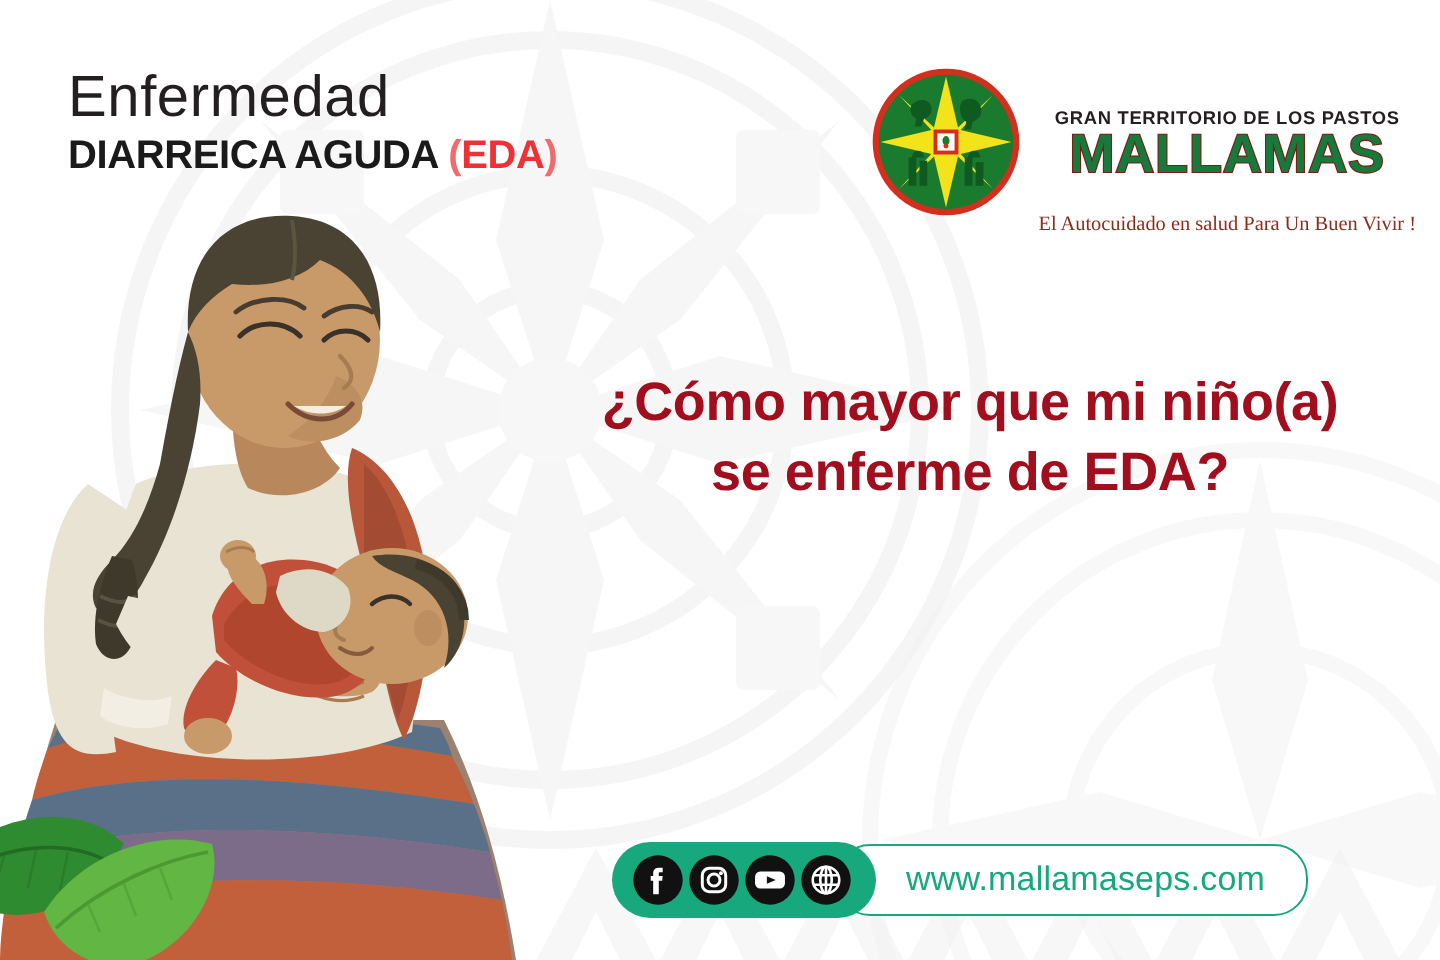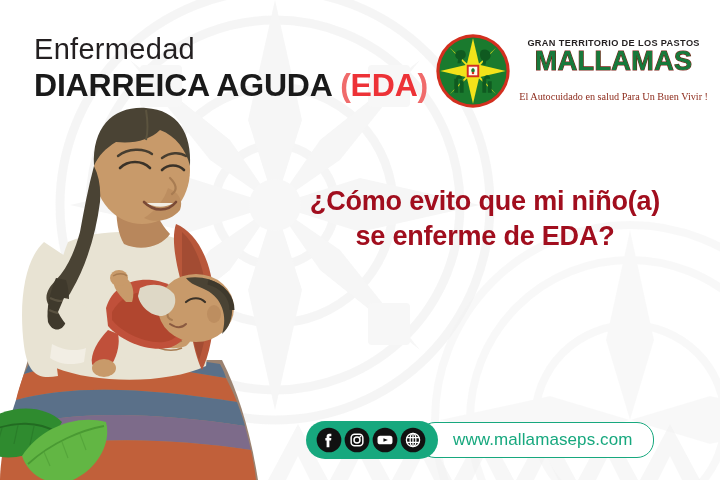--- a/index.html
+++ b/index.html
@@ -57,21 +57,21 @@
   .headline .line1 {
     font-size: 29px;
     font-weight: 400;
     color: #231f20;
     letter-spacing: 0.3px;
     line-height: 1.08;
     white-space: nowrap;
   }
   .headline .line2 {
     margin-top: 3px;
-    font-size: 32px;
+    font-size: 20px;
     font-weight: 700;
     color: #1a1a1a;
     letter-spacing: -0.2px;
     line-height: 1.08;
     white-space: nowrap;
   }
   .headline .eda-paren { color: #f06b6b; font-weight: 700; }
   .headline .eda { color: #ed3237; font-weight: 700; }
 
   
@@ -86,20 +86,21 @@
   }
   .emblem { width: 78px; height: 78px; flex: 0 0 auto; display:block; }
   .mallamas-text { padding-top: 6px; }
   .m-l1 {
     font-size: 9.2px;
     font-weight: 700;
     color: #231f20;
     letter-spacing: 0.35px;
     text-align: center;
     white-space: nowrap;
+    margin-top: 16px;
   }
   .m-l2 {
     font-size: 17.5px;
     font-weight: 700;
     color: #231f20;
     letter-spacing: 0.6px;
     text-align: center;
     line-height: 1.12;
     white-space: nowrap;
   }
@@ -409,21 +410,21 @@
       <circle cx="50" cy="52.5" r="1.6" fill="#d32f1f"></circle>
     </svg>
     <div class="mallamas-text">
       <div class="m-l1">GRAN TERRITORIO DE LOS PASTOS</div>
       <div class="m-l3">MALLAMAS</div>
       <div class="m-l4">El Autocuidado en salud Para Un Buen Vivir !</div>
     </div>
   </div>
 
   <div class="question">
-    <div>¿Cómo evito que mi niño(a)</div>
+    <div>¿Cómo mayor que mi niño(a)</div>
     <div>se enferme de EDA?</div>
   </div>
 
 
   <div class="bottom-bar">
     <div class="social-pill">
 
       <svg class="social-icon" viewBox="0 0 40 40">
         <circle cx="20" cy="20" r="19" fill="#111111"></circle>
         <path d="M23.2 20.6h-2.6V31h-4.3V20.6h-1.9v-3.7h1.9v-2.3c0-1.6.8-4.1 4.2-4.1h3.1v3.6h-2.2c-.4 0-.8.2-.8.9v1.9h3Z" fill="#ffffff"></path>

